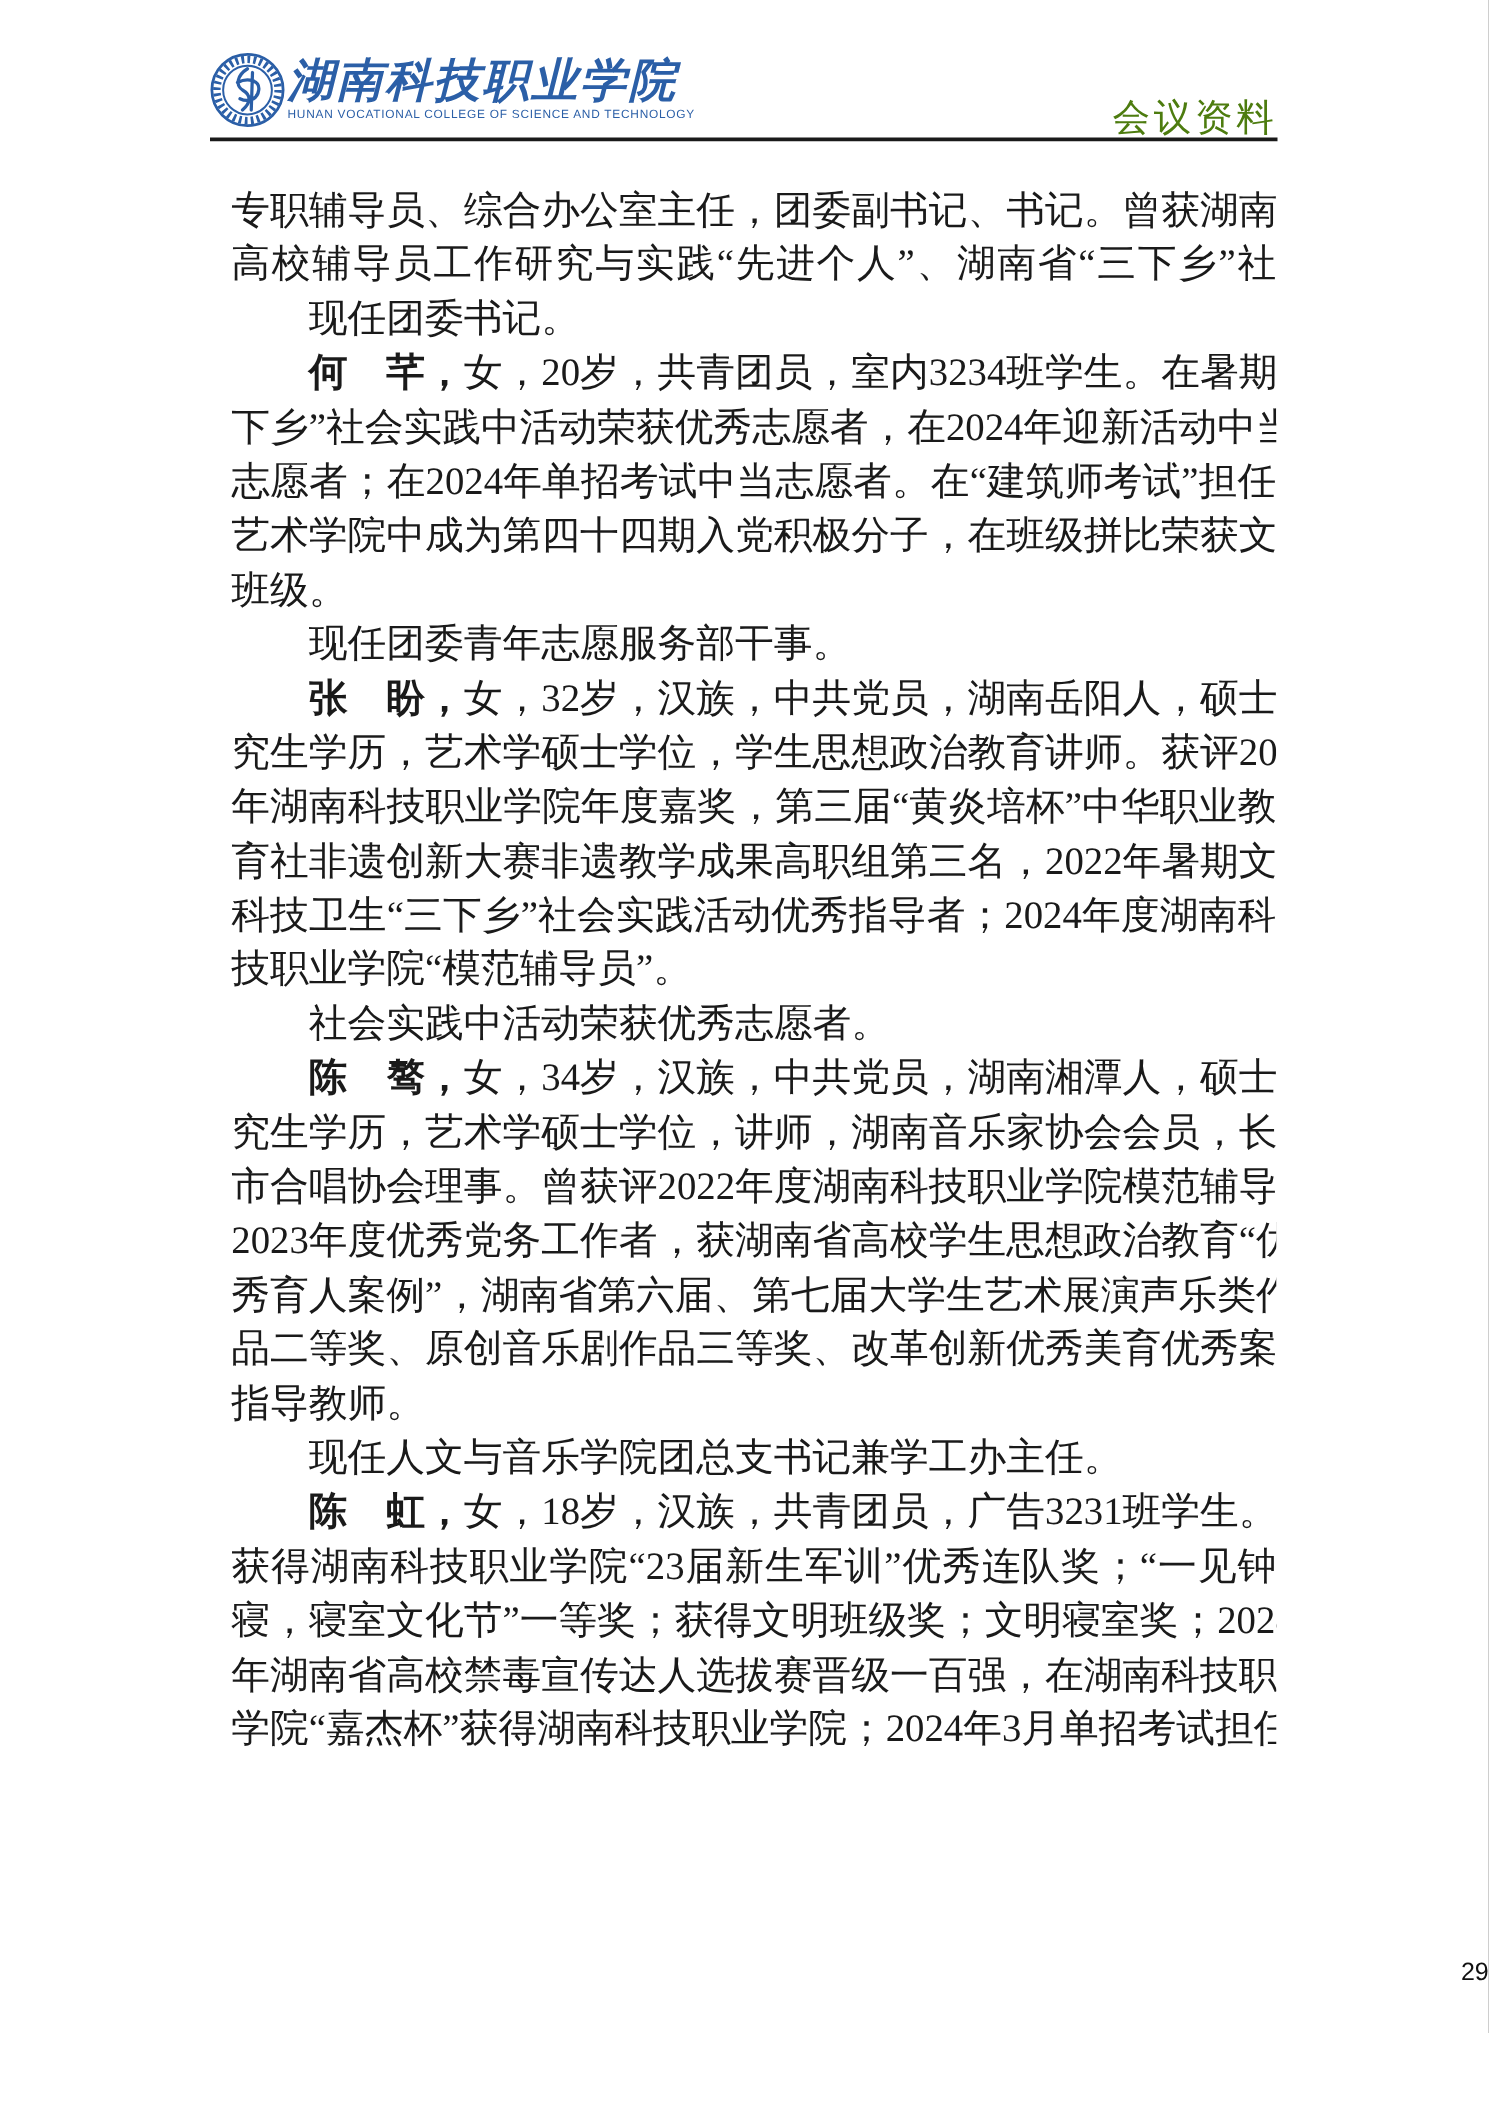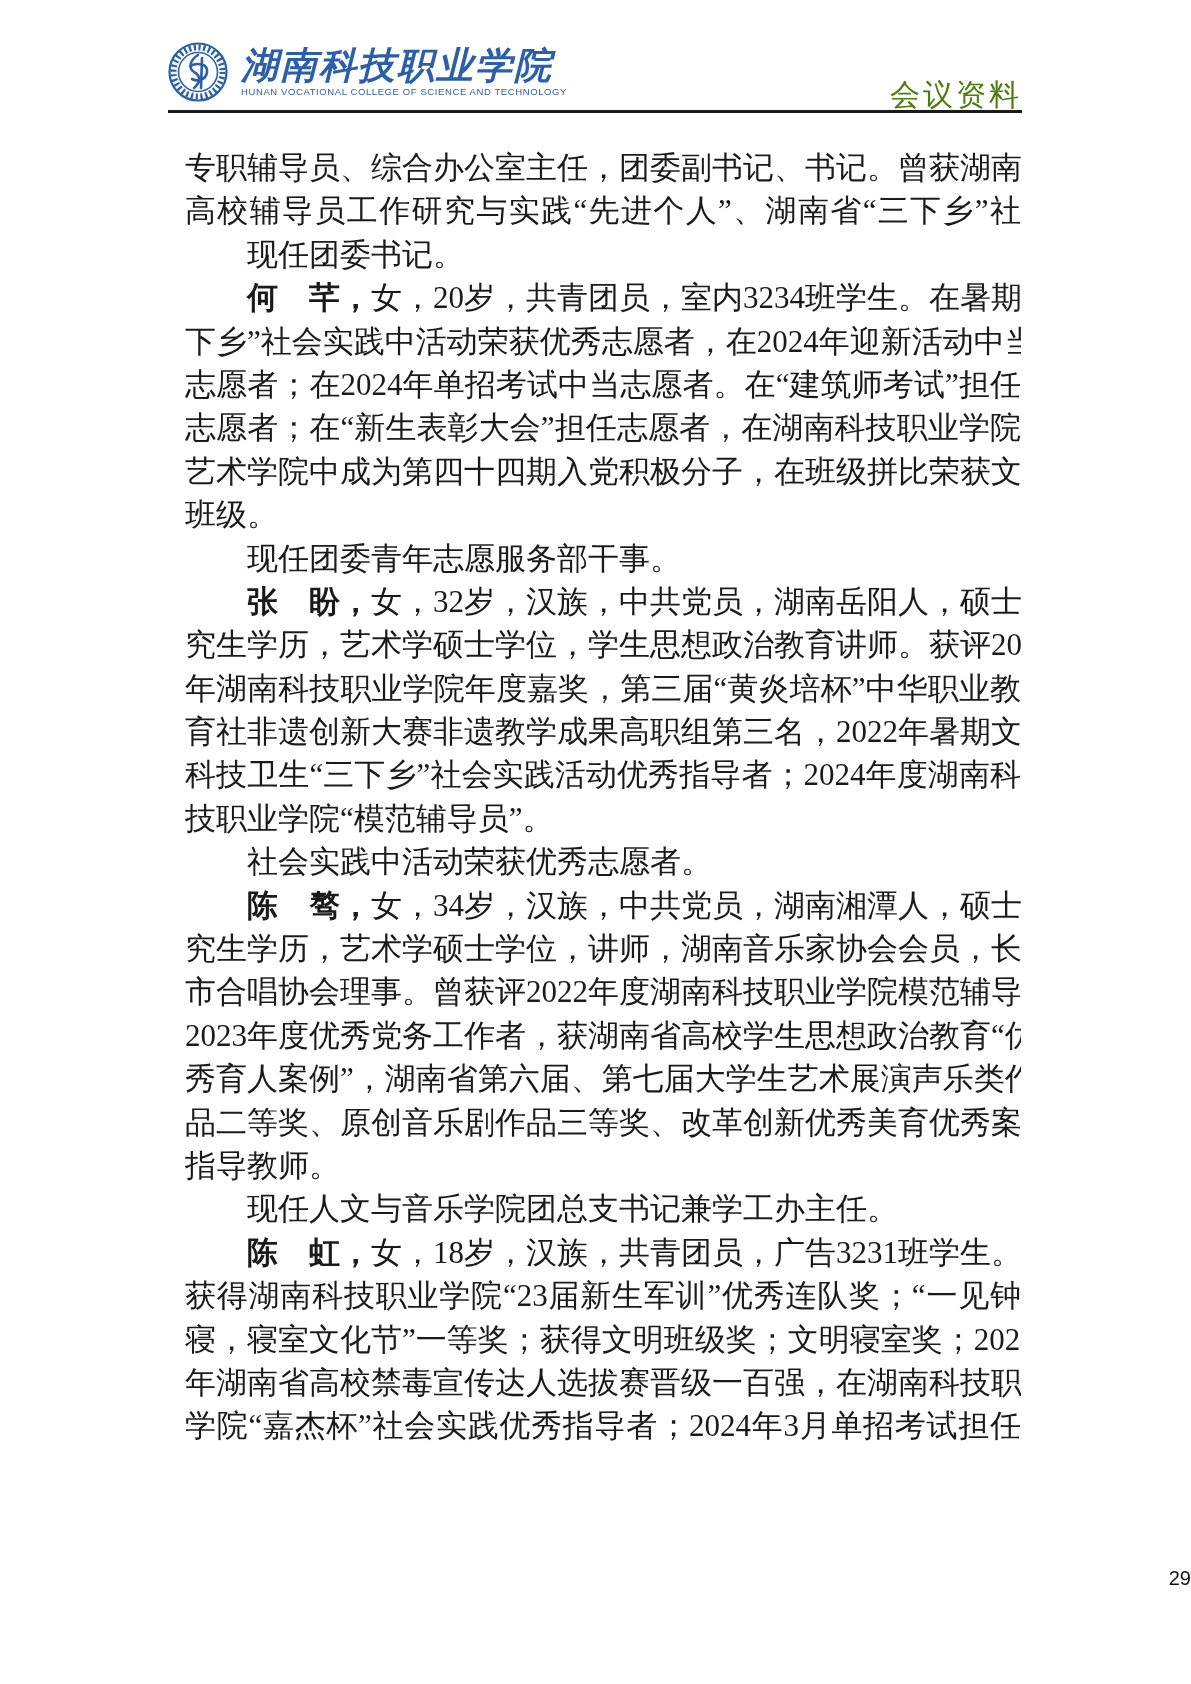--- a/index.html
+++ b/index.html
@@ -10,21 +10,21 @@
     background:#ffffff;
     font-family:"Liberation Serif","DejaVu Serif",serif;
     color:#1a1a1a;
     overflow:hidden;
   }
 
   
   .header{position:absolute;left:168px;top:40px;width:854px;height:72px;}
   .logo-block{position:absolute;left:0;top:2px;display:flex;align-items:center;}
   .seal{width:60px;height:60px;flex:0 0 auto;}
-  .logo-text{margin-left:13px;}
+  .logo-text{margin-left:2px;}
   .college-zh{
     font-size:37px;line-height:40px;font-weight:bold;font-style:italic;
     color:#2b5fa7;letter-spacing:2px;
     font-family:"Liberation Serif","DejaVu Serif",serif;
   }
   .college-en{
     font-size:9.5px;line-height:12px;color:#2b5fa7;letter-spacing:0.6px;
     font-family:"Liberation Sans","DejaVu Sans",sans-serif;
     white-space:nowrap;
   }
@@ -90,21 +90,20 @@
   </div>
   <div class="header-rule"></div>
 
   <div class="body-text">
       <div class="line"><span>专职辅导员、综合办公室主任，团委副书记、书记。曾获湖南省</span></div>
       <div class="line"><span>高校辅导员工作研究与实践“先进个人”、湖南省“三下乡”社</span></div>
       <div class="line indent para-end"><span>现任团委书记。</span></div>
       <div class="line indent"><span class="person-name">何　芊，</span><span>女，20岁，共青团员，室内3234班学生。在暑期“三</span></div>
       <div class="line"><span>下乡”社会实践中活动荣获优秀志愿者，在2024年迎新活动中当</span></div>
       <div class="line"><span>志愿者；在2024年单招考试中当志愿者。在“建筑师考试”担任</span></div>
-      <div class="line"><span>志愿者；在“新生表彰大会”担任志愿者，在湖南科技职业学院</span></div>
       <div class="line"><span>艺术学院中成为第四十四期入党积极分子，在班级拼比荣获文明</span></div>
       <div class="line para-end"><span>班级。</span></div>
       <div class="line indent para-end"><span>现任团委青年志愿服务部干事。</span></div>
       <div class="line indent"><span class="person-name">张　盼，</span><span>女，32岁，汉族，中共党员，湖南岳阳人，硕士研</span></div>
       <div class="line"><span>究生学历，艺术学硕士学位，学生思想政治教育讲师。获评2021</span></div>
       <div class="line"><span>年湖南科技职业学院年度嘉奖，第三届“黄炎培杯”中华职业教</span></div>
       <div class="line"><span>育社非遗创新大赛非遗教学成果高职组第三名，2022年暑期文化</span></div>
       <div class="line"><span>科技卫生“三下乡”社会实践活动优秀指导者；2024年度湖南科</span></div>
       <div class="line para-end"><span>技职业学院“模范辅导员”。</span></div>
       <div class="line indent para-end"><span>社会实践中活动荣获优秀志愿者。</span></div>
@@ -113,18 +112,18 @@
       <div class="line"><span>市合唱协会理事。曾获评2022年度湖南科技职业学院模范辅导员，</span></div>
       <div class="line"><span>2023年度优秀党务工作者，获湖南省高校学生思想政治教育“优</span></div>
       <div class="line"><span>秀育人案例”，湖南省第六届、第七届大学生艺术展演声乐类作</span></div>
       <div class="line"><span>品二等奖、原创音乐剧作品三等奖、改革创新优秀美育优秀案例</span></div>
       <div class="line para-end"><span>指导教师。</span></div>
       <div class="line indent para-end"><span>现任人文与音乐学院团总支书记兼学工办主任。</span></div>
       <div class="line indent"><span class="person-name">陈　虹，</span><span>女，18岁，汉族，共青团员，广告3231班学生。曾</span></div>
       <div class="line"><span>获得湖南科技职业学院“23届新生军训”优秀连队奖；“一见钟</span></div>
       <div class="line"><span>寝，寝室文化节”一等奖；获得文明班级奖；文明寝室奖；2024</span></div>
       <div class="line"><span>年湖南省高校禁毒宣传达人选拔赛晋级一百强，在湖南科技职业</span></div>
-      <div class="line"><span>学院“嘉杰杯”社会实践优秀指导者；2024年3月单招考试担任</span></div>
+      <div class="line"><span>学院“嘉杰杯”获得湖南科技职业学院；2024年3月单招考试担任</span></div>
     </div>
 
   <div class="page-number">29</div>
 
 </div>
 
 </body></html>

